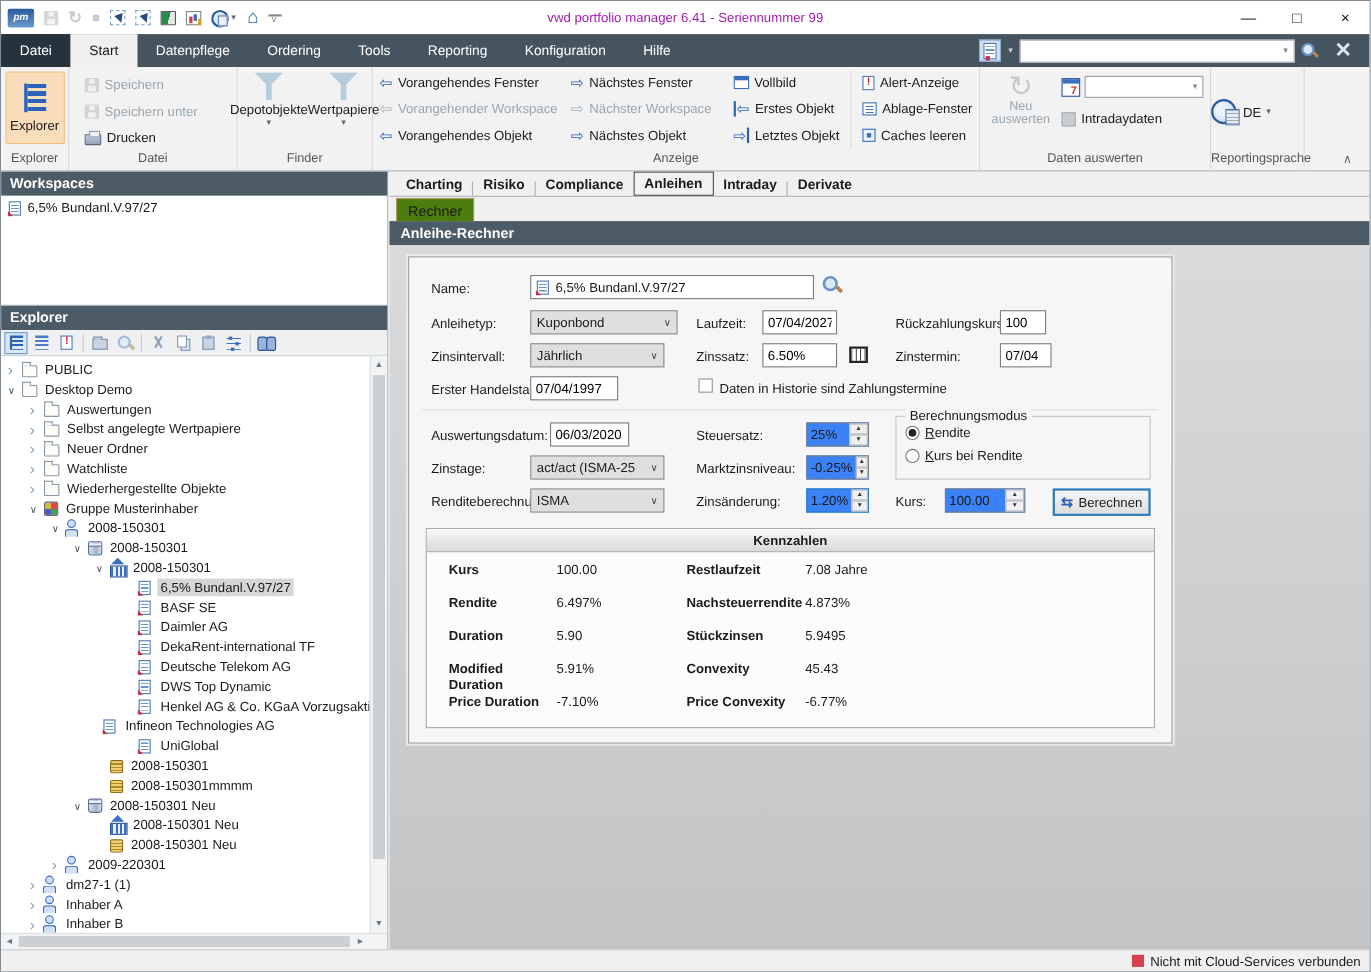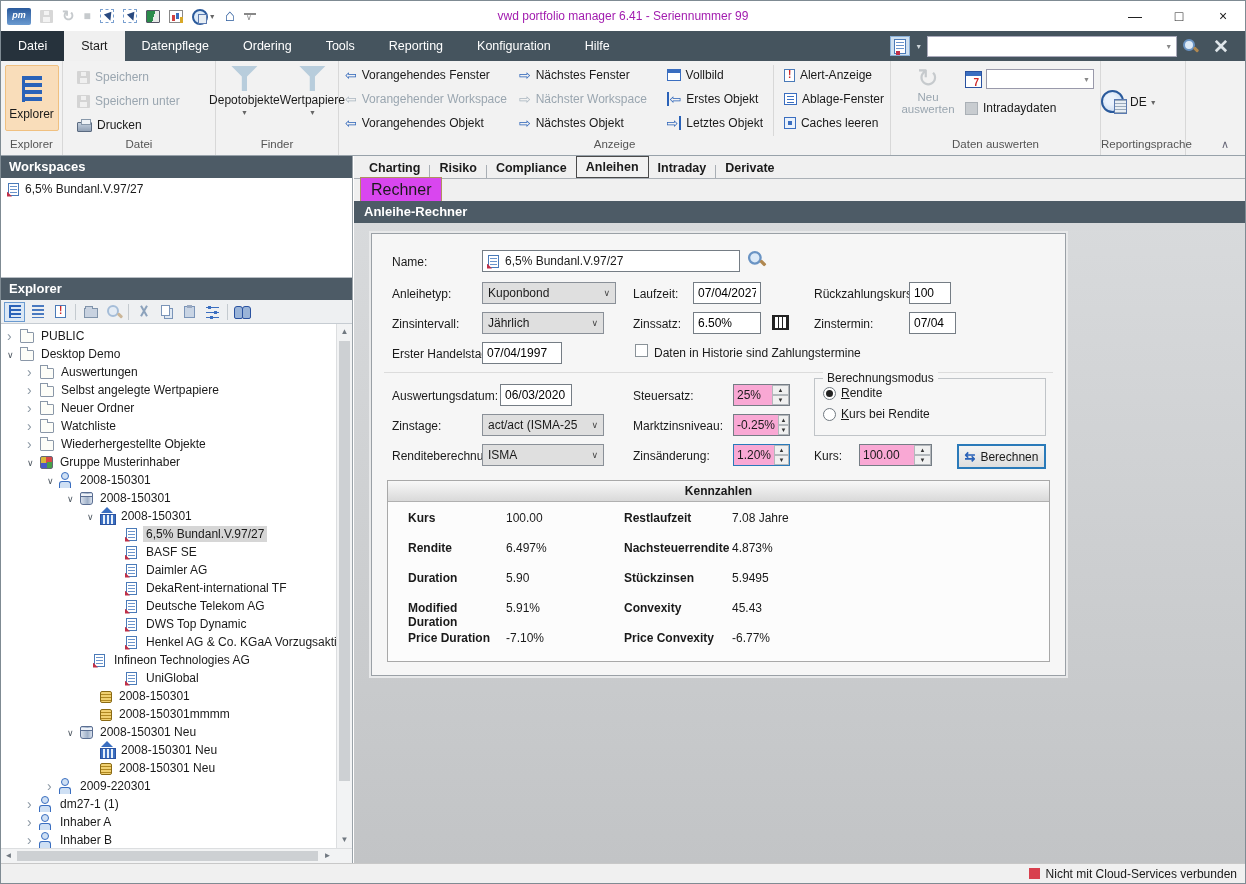--- a/index.html
+++ b/index.html
@@ -199,39 +199,39 @@
   .hs-thumb { position:absolute; left:16px; right:34px; top:2px; bottom:2px; background:#cdd0d3; }
 
   
   .mainarea { position:absolute; left:353px; top:155px; right:0; bottom:20px; }
   .tabsbar { height:23px; background:#f0f0f0; border-bottom:1px solid #aab0b6; display:flex;
              align-items:flex-end; padding-left:6px; }
   .mtab { font-weight:bold; font-size:12.5px; padding:3px 9px; }
   .mtab.active { border:1px solid #4a4a4a; background:#f2f2f2; }
   .mtab-sep { width:1px; height:13px; background:#a8aeb4; }
   .subtabbar { height:22px; background:#f0f0f0; display:flex; align-items:flex-end; padding-left:6px; }
-  .subtab { background:#d946ef; border:1px solid #b09060; border-bottom:none; font-size:16px;
+  .subtab { background:#4d7c0f; border:1px solid #b09060; border-bottom:none; font-size:13px;
             padding:3px 10px 2px; }
   .mainheader { height:22px; background:#4d5b66; color:#fff; font-weight:bold; font-size:13px; padding:3px 0 0 10px; }
   .content { position:absolute; left:0; right:0; top:67px; bottom:0;
              background:linear-gradient(#d8dadc,#c2c4c6); }
   .formpanel { position:absolute; left:17px; top:10px; width:695px; height:443px; background:#f6f6f6;
                border:1px solid #9aa0a6; box-shadow:0 0 0 2px #e8e9ea; }
   .f-label { position:absolute; font-size:12px; }
   .f-input { position:absolute; height:22px; border:1px solid #757d85; background:#fff; font-size:12px;
              padding:0 4px; font-family:inherit; color:#000; }
   .namefield { position:absolute; left:110px; top:16px; width:258px; height:22px; background:#fff;
                border:1px solid #757d85; display:flex; align-items:center; padding-left:3px; }
   .mag-btn { position:absolute; left:376px; top:17px; transform:scale(1.15); }
   .selbox { position:absolute; height:22px; border:1px solid #8a9098; background:#dfdfdf; display:flex;
             align-items:center; justify-content:space-between; padding:0 5px; font-size:12px; overflow:hidden; }
   .selbox .chev { font-size:9px; color:#444; flex:none; }
   .grid-icon { position:absolute; width:17px; height:15px; border:2px solid #222; background:#fff;
     background-image:linear-gradient(90deg,#222 1px,transparent 1px); background-size:4px 100%; }
-  .spin { position:absolute; height:22px; border:1px solid #757d85; background:#f9a8d4; display:flex; }
+  .spin { position:absolute; height:22px; border:1px solid #757d85; background:#3b82f6; display:flex; }
   .spin.focus { border:1px solid #2a7ab9; }
   .spin .txt { flex:1; font-size:12px; padding:3px 3px 0; }
   .spin .btns { width:17px; display:flex; flex-direction:column; }
   .spin .sb { flex:1; background:#f0f0f0; border:1px solid #b4b8bc; font-size:6px; color:#333;
               display:flex; align-items:center; justify-content:center; }
   .fieldset { position:absolute; left:442px; top:144px; width:232px; height:58px; border:1px solid #c0c4c8; }
   .fieldset .legend { position:absolute; top:-8px; left:8px; background:#f6f6f6; padding:0 4px; font-size:12px; }
   .radio-row { display:flex; align-items:center; gap:5px; margin:7px 0 0 8px; }
   .radio { width:13px; height:13px; border:1px solid #707880; border-radius:50%; background:#fff; flex:none; }
   .radio.sel::after { content:""; display:block; width:7px; height:7px; margin:2px; border-radius:50%; background:#222; }

